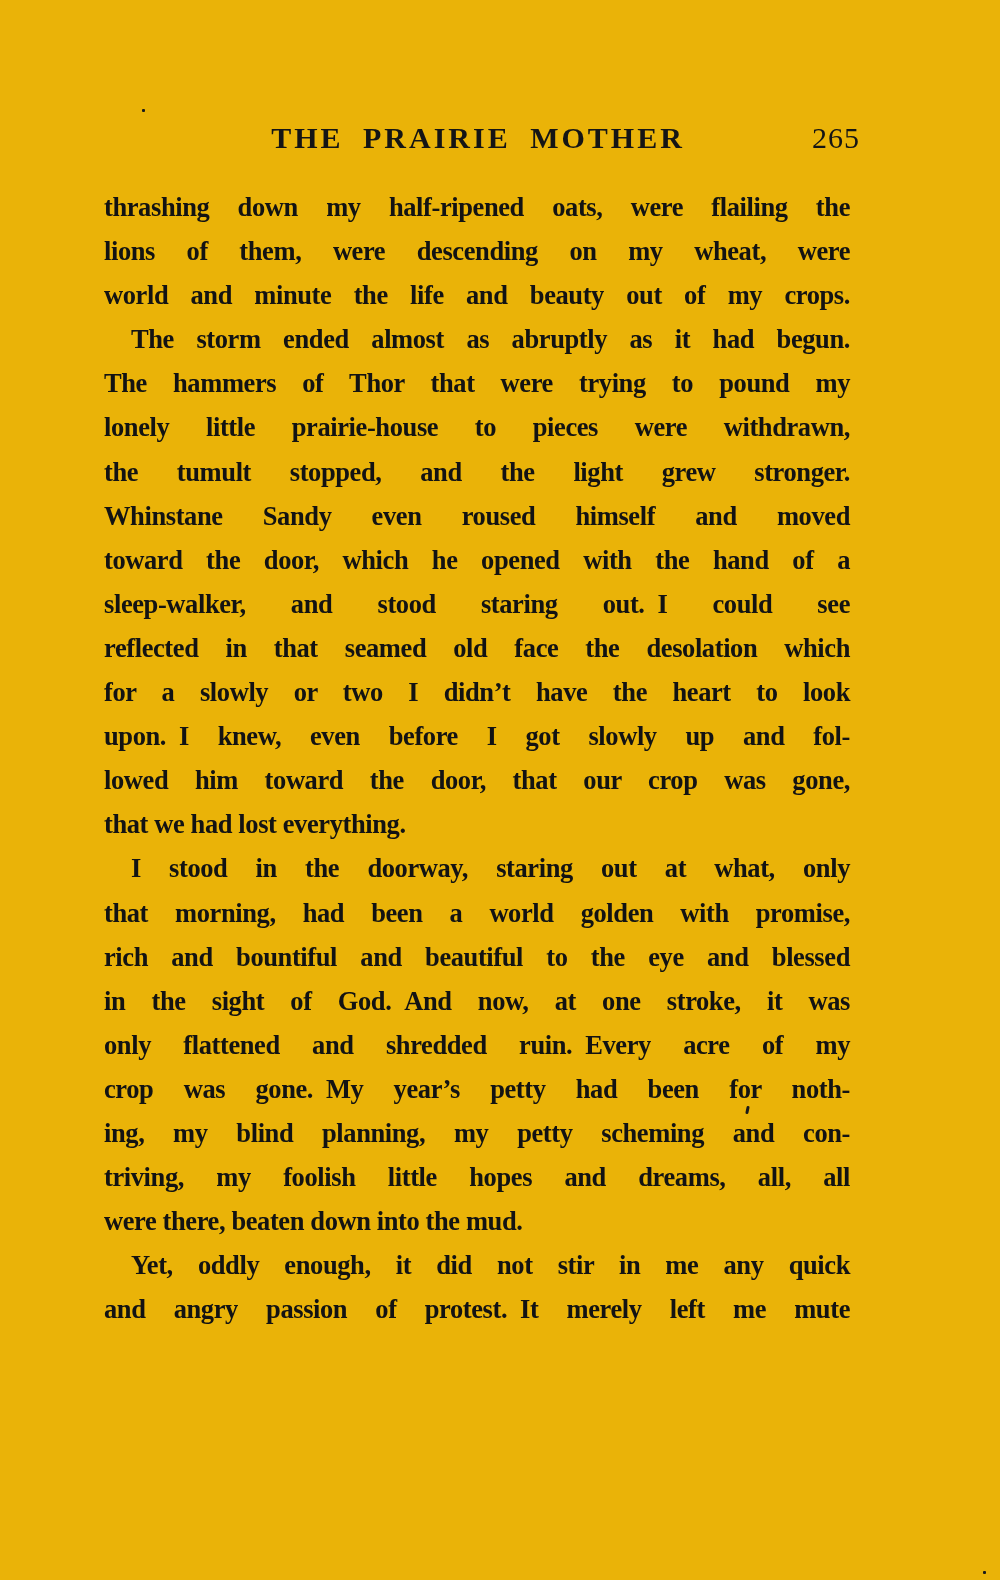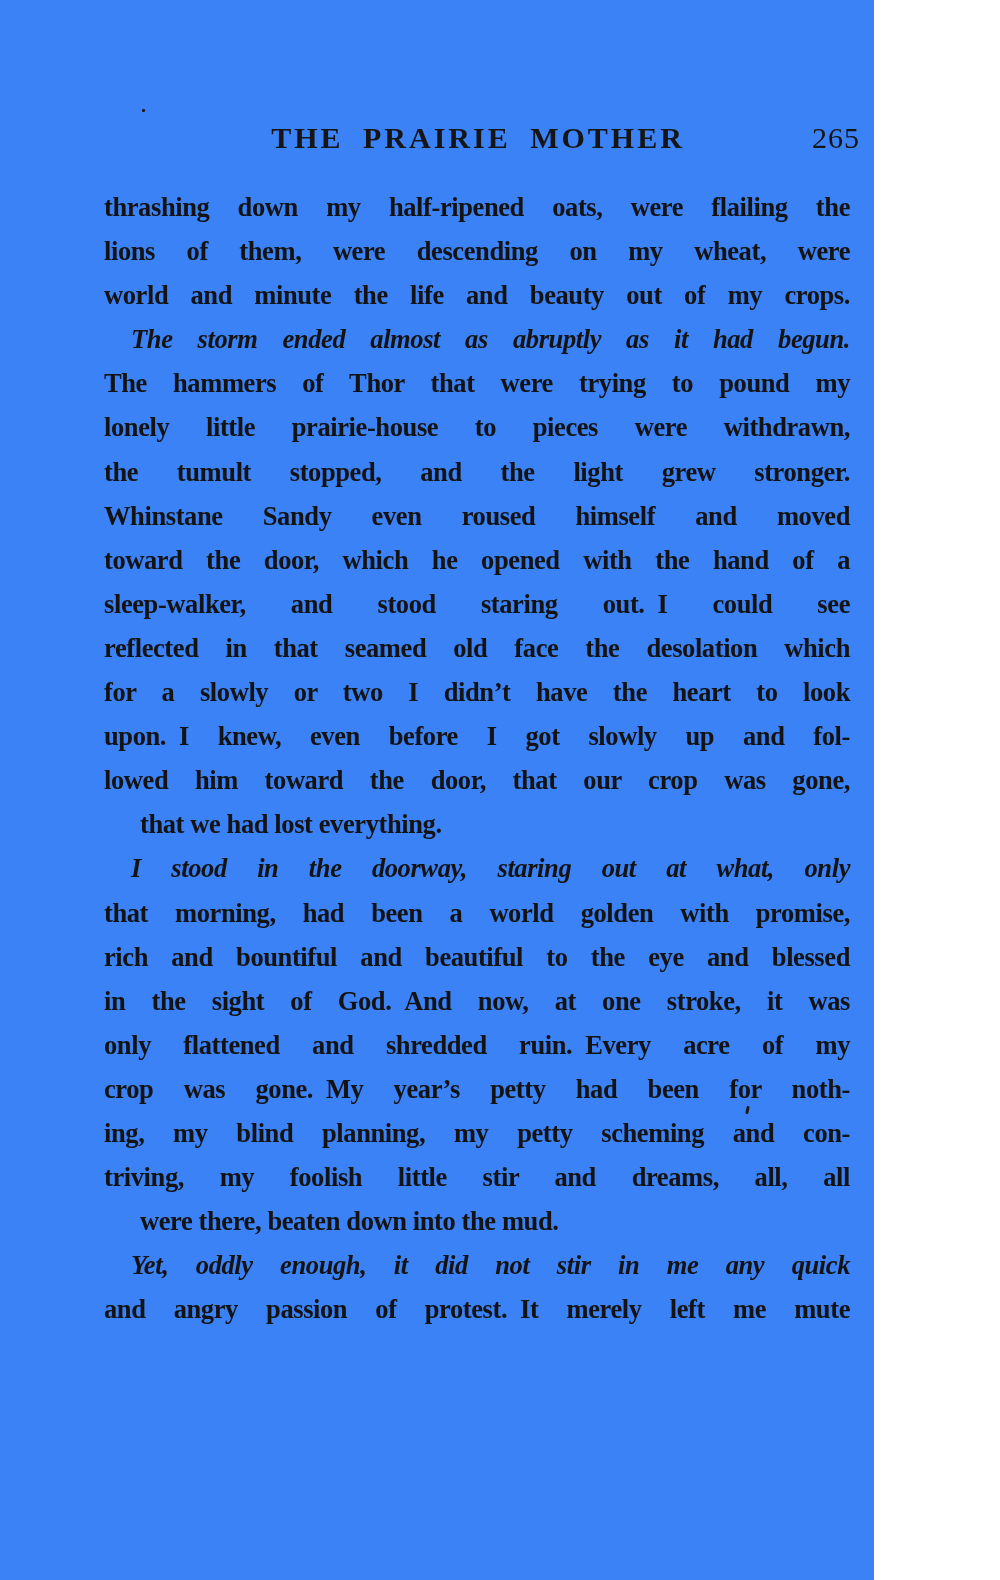--- a/index.html
+++ b/index.html
@@ -2,23 +2,23 @@
 <html><head>
 <meta charset="utf-8">
 <style>
   html, body {
     margin: 0;
     padding: 0;
     background: #ffffff;
   }
   .page {
     position: relative;
-    width: 874px;
+    width: 1000px;
     height: 1580px;
-    background: #3b82f6;
+    background: #eab308;
     overflow: hidden;
     font-family: "Liberation Serif", "DejaVu Serif", serif;
     color: #121212;
   }
   .running-head {
     position: absolute;
     top: 121px;
     left: 104px;
     width: 748px;
     height: 36px;
@@ -53,25 +53,23 @@
     line-height: 44.1px;
     color: #131313;
   }
   .line {
     text-align: justify;
     text-align-last: justify;
   }
   .line.no-j {
     text-align: left;
     text-align-last: left;
-    margin-left: 36px;
   }
   .line.ind {
     padding-left: 27px;
-    font-style: italic;
   }
   .speck {
     position: absolute;
     background: #1a1a1a;
     border-radius: 1px;
   }
 </style>
 </head>
 <body>
 
@@ -98,21 +96,21 @@
       <div class="line">upon. I knew, even before I got slowly up and fol-</div>
       <div class="line">lowed him toward the door, that our crop was gone,</div>
       <div class="line no-j">that we had lost everything.</div>
       <div class="line ind">I stood in the doorway, staring out at what, only</div>
       <div class="line">that morning, had been a world golden with promise,</div>
       <div class="line">rich and bountiful and beautiful to the eye and blessed</div>
       <div class="line">in the sight of God. And now, at one stroke, it was</div>
       <div class="line">only flattened and shredded ruin. Every acre of my</div>
       <div class="line">crop was gone. My year’s petty had been for noth-</div>
       <div class="line">ing, my blind planning, my petty scheming and con-</div>
-      <div class="line">triving, my foolish little stir and dreams, all, all</div>
+      <div class="line">triving, my foolish little hopes and dreams, all, all</div>
       <div class="line no-j">were there, beaten down into the mud.</div>
       <div class="line ind">Yet, oddly enough, it did not stir in me any quick</div>
       <div class="line">and angry passion of protest. It merely left me mute</div>
     </div>
 
   <div class="speck" style="left:142px; top:109px; width:3px; height:3px;"></div>
   <div class="speck" style="left:746px; top:1106px; width:3px; height:8px; transform:rotate(12deg); border-radius:2px;"></div>
   <div class="speck" style="left:983px; top:1571px; width:3px; height:3px;"></div>
 
 </div>

